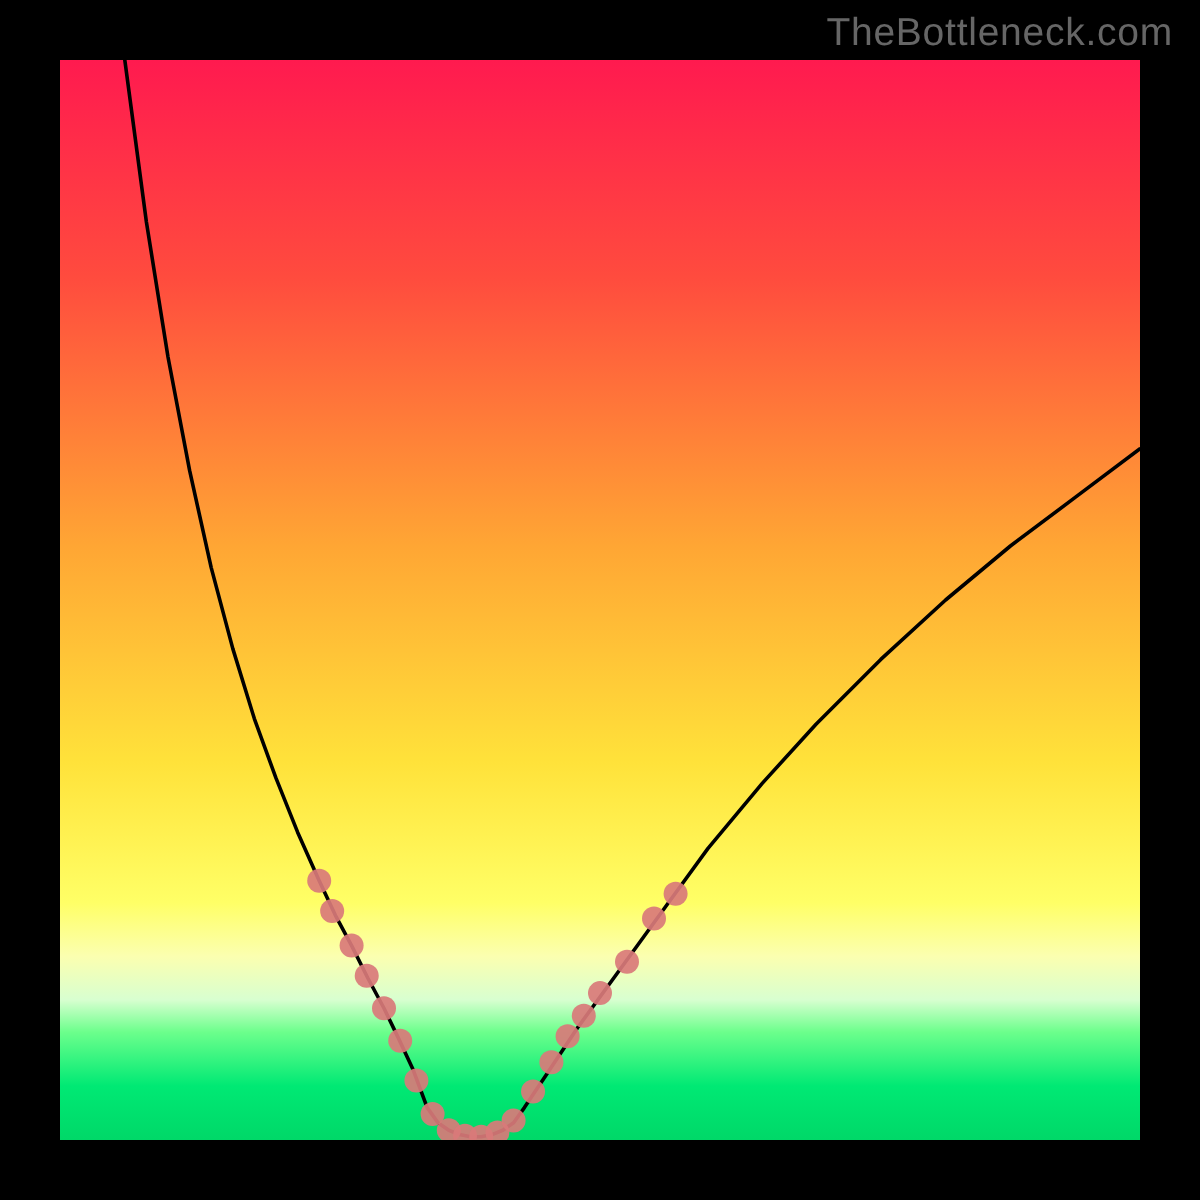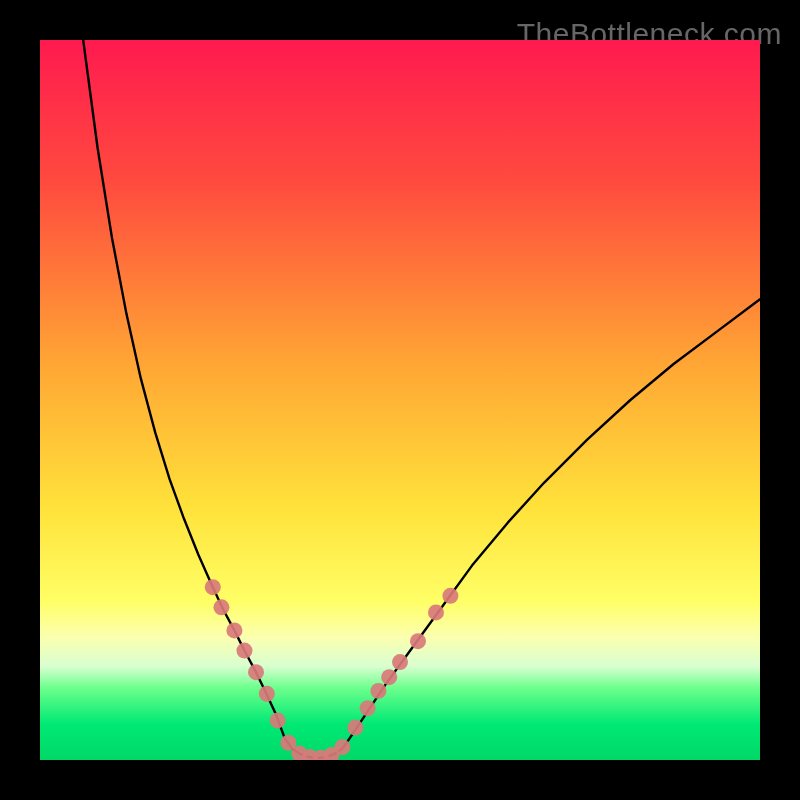--- a/index.html
+++ b/index.html
@@ -26,24 +26,24 @@
     width: 720px;
     height: 720px;
     overflow: hidden;
   }
   .gradient {
     position: absolute;
     inset: 0;
   }
   .watermark {
     position: absolute;
-    top: 17px;
+    top: 6px;
     right: 18px;
     color: #666;
-    font-size: 30px;
+    font-size: 26px;
     letter-spacing: 0.5px;
   }
   svg.curve {
     position: absolute;
     inset: 0;
   }
 </style>
 </head>
 <body>
 

